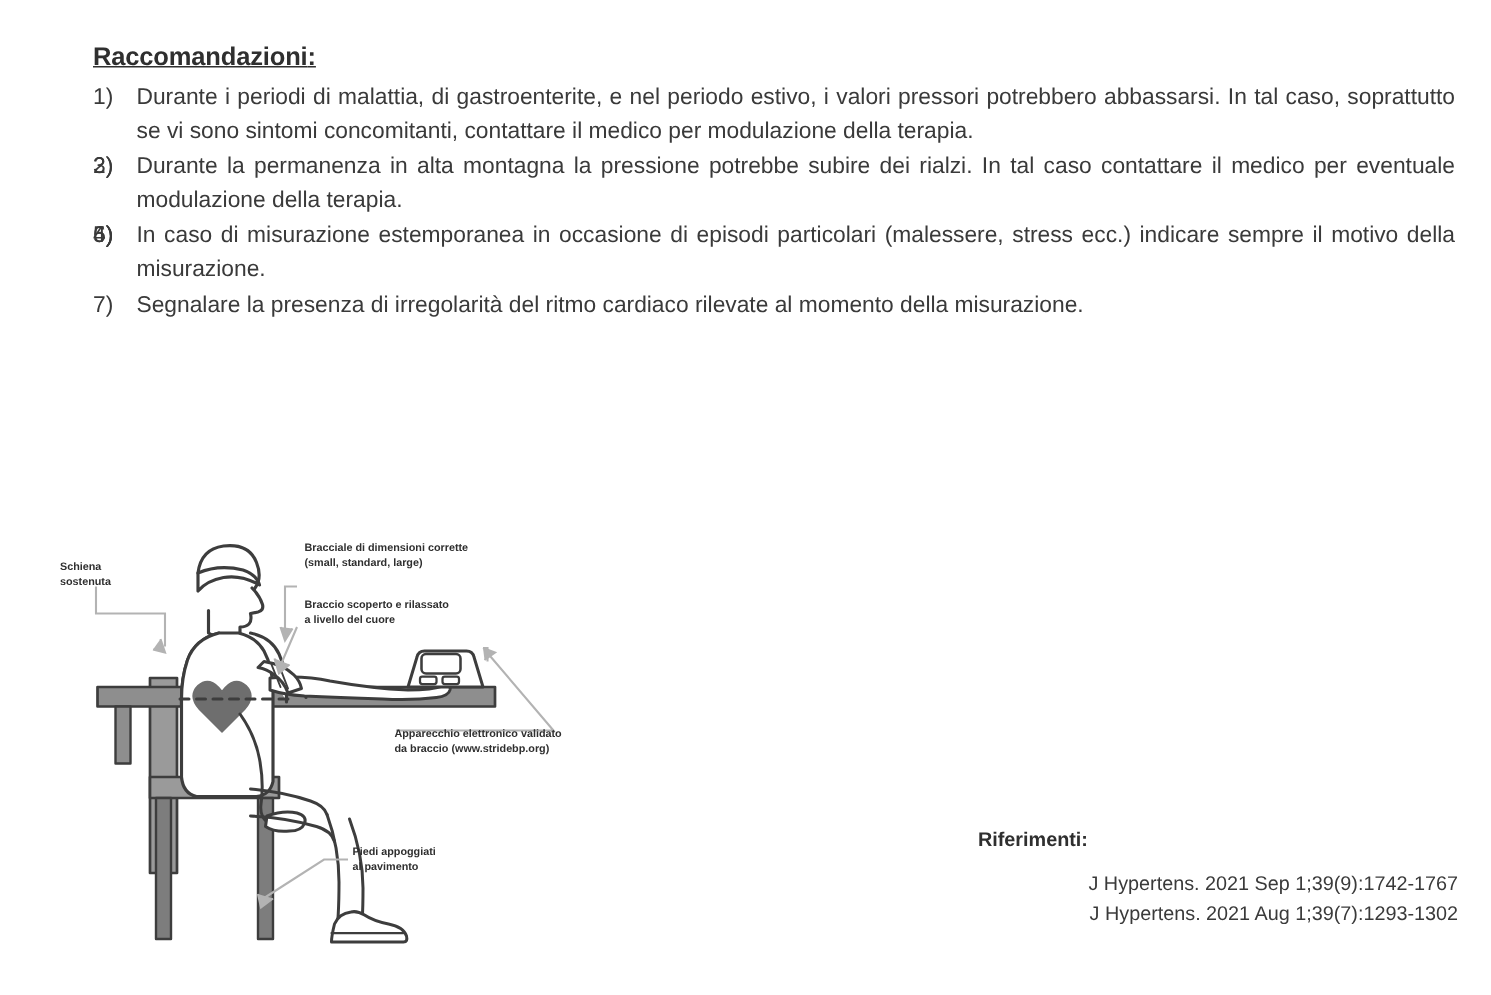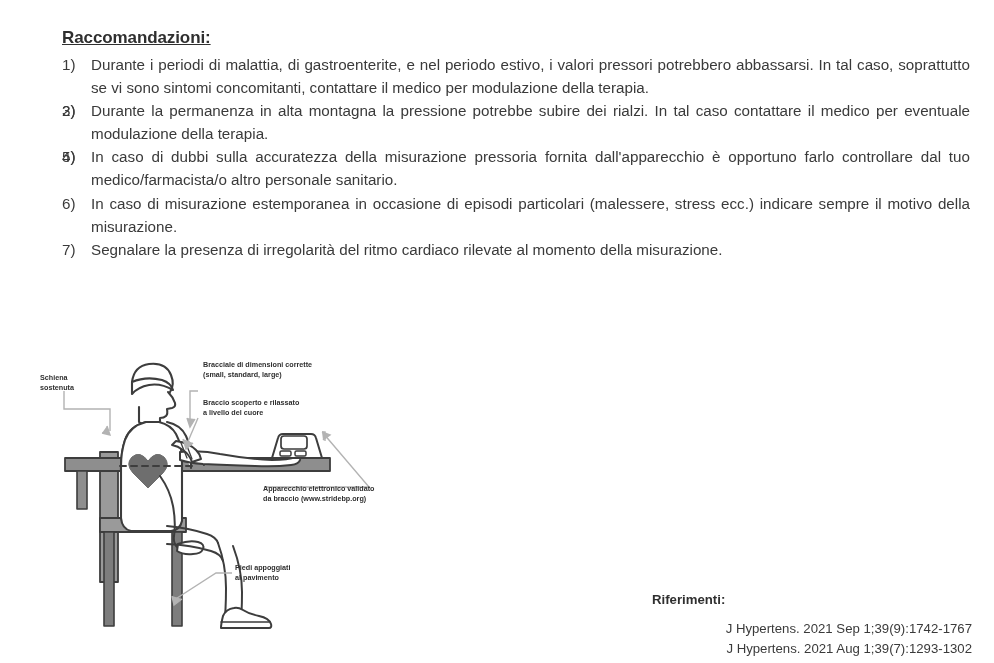--- a/index.html
+++ b/index.html
@@ -62,21 +62,20 @@
     height: 290px;
   }
   .figure-wrap svg { display: block; }
 
   
   .refs {
     position: absolute;
     left: 652px;
     top: 552px;
     width: 320px;
-    margin-top: 40px;
   }
   .refs-title {
     font-size: 13.2px;
     font-weight: bold;
     color: #2f2f2f;
     margin-bottom: 12px;
   }
   .refs-line {
     font-size: 13.2px;
     line-height: 1.55;
@@ -100,21 +99,20 @@
     </li>
     <li>
       <span class="num">3)</span>
       <span>Durante la permanenza in alta montagna la pressione potrebbe subire dei rialzi. In tal caso contattare il medico per eventuale modulazione della terapia.</span>
     </li>
     <li>
       <span class="num">4)</span>
     </li>
     <li>
       <span class="num">5)</span>
-      <span>In caso di dubbi sulla accuratezza della misurazione pressoria fornita dall'apparecchio è opportuno farlo controllare dal tuo medico/farmacista/o altro personale sanitario.</span>
     </li>
     <li>
       <span class="num">6)</span>
       <span>In caso di misurazione estemporanea in occasione di episodi particolari (malessere, stress ecc.) indicare sempre il motivo della misurazione.</span>
     </li>
     <li>
       <span class="num">7)</span>
       <span>Segnalare la presenza di irregolarità del ritmo cardiaco rilevate al momento della misurazione.</span>
     </li>
   </ol>

